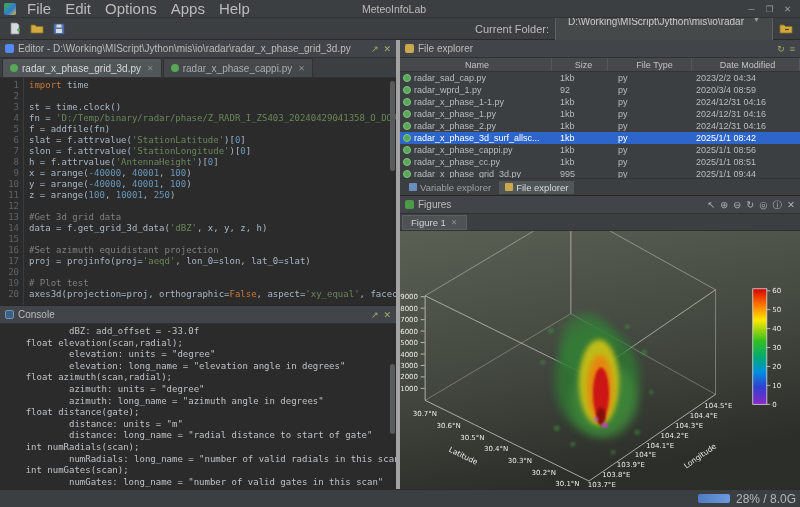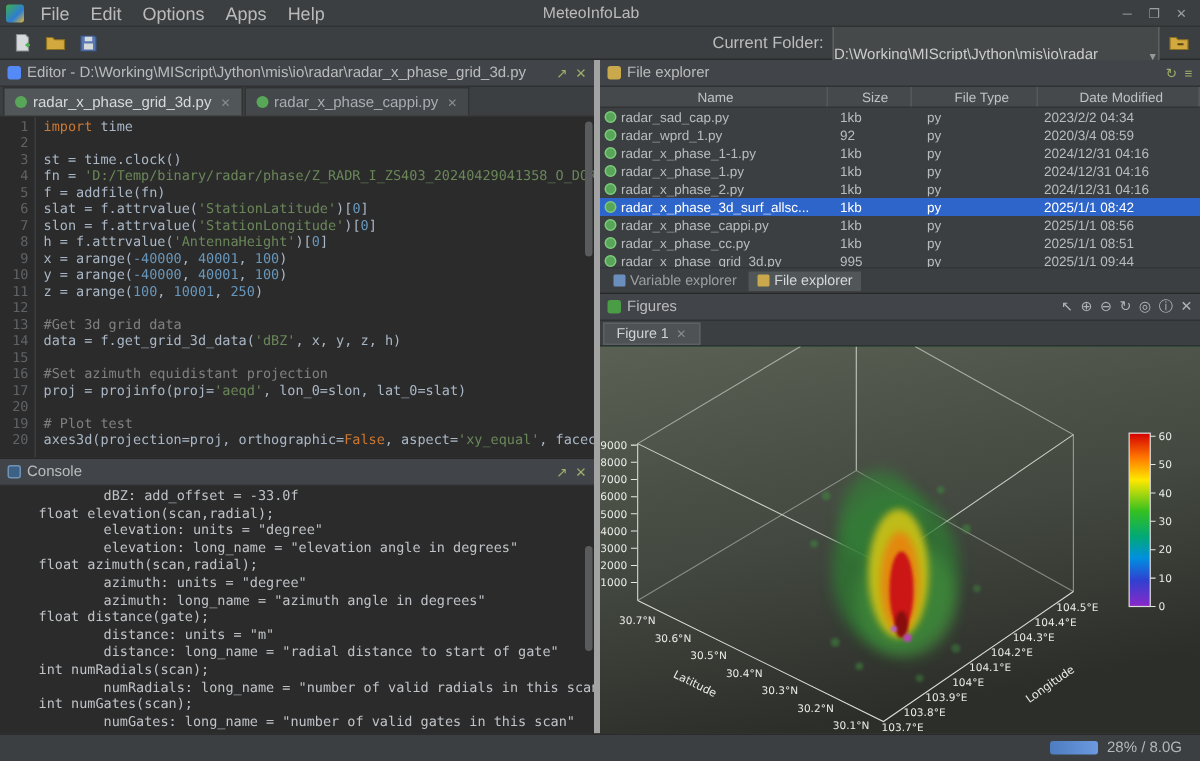--- a/index.html
+++ b/index.html
@@ -5,31 +5,31 @@
   * { margin:0; padding:0; box-sizing:border-box; }
   html,body { width:800px; height:507px; overflow:hidden; }
   body { background:#3c3f41; font-family:"Liberation Sans",sans-serif; font-size:11px; color:#bbbbbb; }
 
   .app { width:800px; height:507px; display:flex; flex-direction:column; }
 
   
   .menubar { height:18px; display:flex; align-items:center; background:#3c3f41; border-bottom:1px solid #303233; padding:0 4px; position:relative; flex:none; }
   .logo { width:12px; height:12px; border-radius:2px; background:linear-gradient(135deg,#3fae4a 0%,#2d7dd2 60%,#e8b931 100%); margin-right:4px; }
   .menus { display:flex; z-index:1; }
-  .menu-item { padding:1px 7px; color:#bbbbbb; font-size:12px; cursor:default; }
+  .menu-item { padding:1px 7px; color:#bbbbbb; font-size:15px; cursor:default; }
   .win-title { position:absolute; left:0; right:12px; text-align:center; color:#bbbbbb; font-size:10.5px; pointer-events:none; }
   .win-controls { margin-left:auto; display:flex; gap:1px; z-index:1; }
   .win-btn { width:17px; text-align:center; color:#9da0a3; font-size:8.5px; line-height:14px; }
 
   
   .toolbar { height:22px; display:flex; align-items:center; gap:3px; padding:0 5px; background:#3c3f41; border-bottom:1px solid #2b2b2b; flex:none; }
   .tb-icon { width:19px; height:18px; display:flex; align-items:center; justify-content:center; border-radius:2px; }
   .tb-spacer { flex:1; }
   .cf-label { color:#bbbbbb; font-size:11px; margin-right:3px; }
-  .cf-combo { width:218px; height:28px; background:#45494a; border:1px solid #5e6162; color:#cccccc; display:flex; align-items:flex-end; padding:0 0; font-size:10px; }
+  .cf-combo { width:218px; height:28px; background:#45494a; border:1px solid #5e6162; color:#cccccc; display:flex; align-items:flex-start; padding:0 12px; font-size:10px; }
   .cf-text { overflow:hidden; white-space:nowrap; }
   .cf-arrow { margin-left:auto; color:#999; font-size:7px; padding-left:4px; }
 
   
   .main { height:449px; display:flex; flex:none; }
   .left-col { width:400px; flex:none; display:flex; flex-direction:column; border-right:4px solid #a3a3a3; }
   .right-col { flex:1; display:flex; flex-direction:column; }
 
   .panel-header { height:18px; background:#41454a; display:flex; align-items:center; gap:4px; padding:0 5px; border-bottom:1px solid #2f3133; font-size:10px; color:#bbbbbb; flex:none; }
   .panel-title { overflow:hidden; white-space:nowrap; }
@@ -86,21 +86,21 @@
   .figures-panel { flex:1; display:flex; flex-direction:column; min-height:0; }
   .fig-ph-icon { color:#aeb3b8; font-size:9.5px; line-height:10px; }
   .fig-tabbar { height:17px; background:#3c3f41; border-bottom:1px solid #2e3032; display:flex; align-items:center; padding-left:2px; flex:none; font-size:9.5px; }
   .figtab { display:flex; align-items:center; gap:5px; padding:1px 8px; background:#4e5254; color:#cfd3d6; border:1px solid #5c6062; }
   .figtab .tab-close { color:#8a8d90; font-size:8px; }
   .plot-wrap { flex:1; min-height:0; background:#14532d; }
   .plot-wrap svg { width:100%; height:100%; display:block; }
   .svg-label { font-family:"DejaVu Sans",sans-serif; fill:#e9ece7; }
 
   
-  .statusbar { height:18px; flex:none; background:#3c3f41; border-top:1px solid #2b2b2b; display:flex; align-items:center; justify-content:flex-end; gap:6px; padding:0 12px; font-size:10px; color:#b4b8bb; }
+  .statusbar { height:18px; flex:none; background:#3c3f41; border-top:1px solid #2b2b2b; display:flex; align-items:center; justify-content:flex-end; gap:6px; padding:0 4px; font-size:12px; color:#b4b8bb; }
   .mem-bar { width:32px; height:9px; border-radius:2px; background:linear-gradient(90deg,#4f7cc0,#6b9ae0); }
 </style>
 </head>
 <body>
 
 <div class="app">
 
   <div class="menubar">
     <div class="logo"></div>
     <div class="menus" id="menus">

